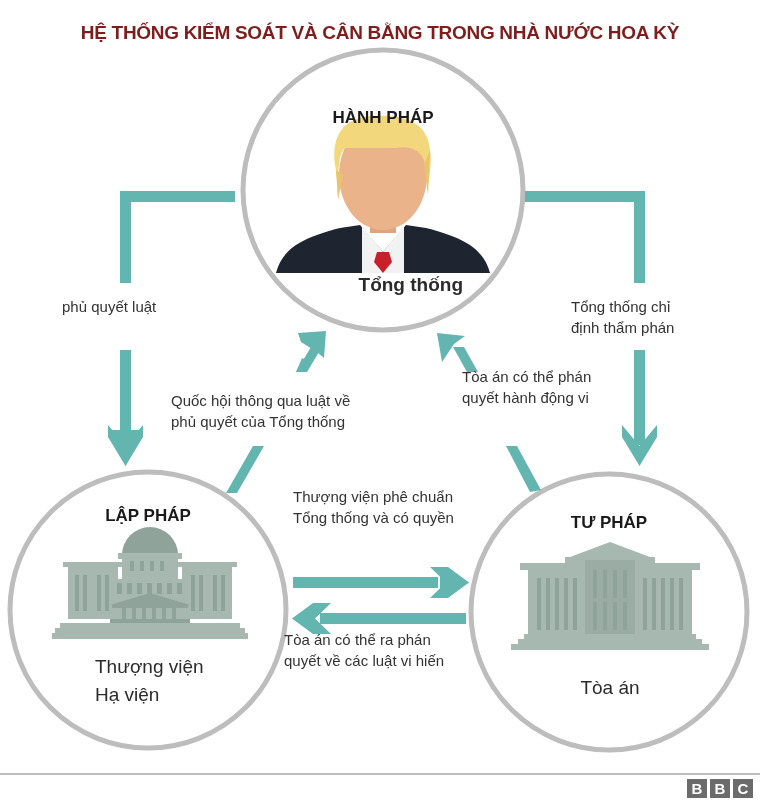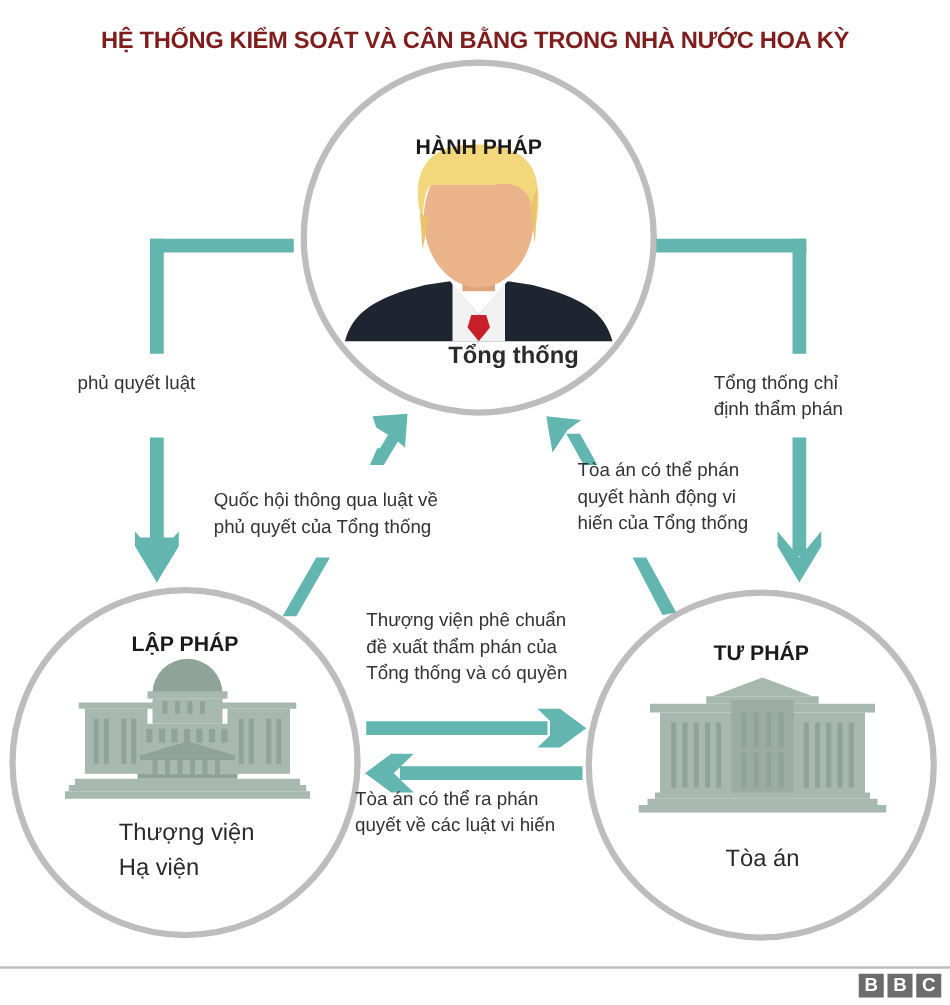--- a/index.html
+++ b/index.html
@@ -168,25 +168,23 @@
   <div>Tổng thống chỉ</div>
   <div>định thẩm phán</div>
 </div>
 <div class="label" style="left:171px;top:390px;">
   <div>Quốc hội thông qua luật về</div>
   <div>phủ quyết của Tổng thống</div>
 </div>
 <div class="label" style="left:424px;top:366px;margin-left:38px;">
   <div>Tòa án có thể phán</div>
   <div>quyết hành động vi</div>
-  <div>hiến của Tổng thống</div>
 </div>
 <div class="label" style="left:293px;top:486px;">
   <div>Thượng viện phê chuẩn</div>
-  <div>đề xuất thẩm phán của</div>
   <div>Tổng thống và có quyền</div>
 </div>
 <div class="label" style="left:284px;top:629px;">
   <div>Tòa án có thể ra phán</div>
   <div>quyết về các luật vi hiến</div>
 </div>
 
 <div class="footer-rule"></div>
 <div class="bbc">
   <span>B</span>

